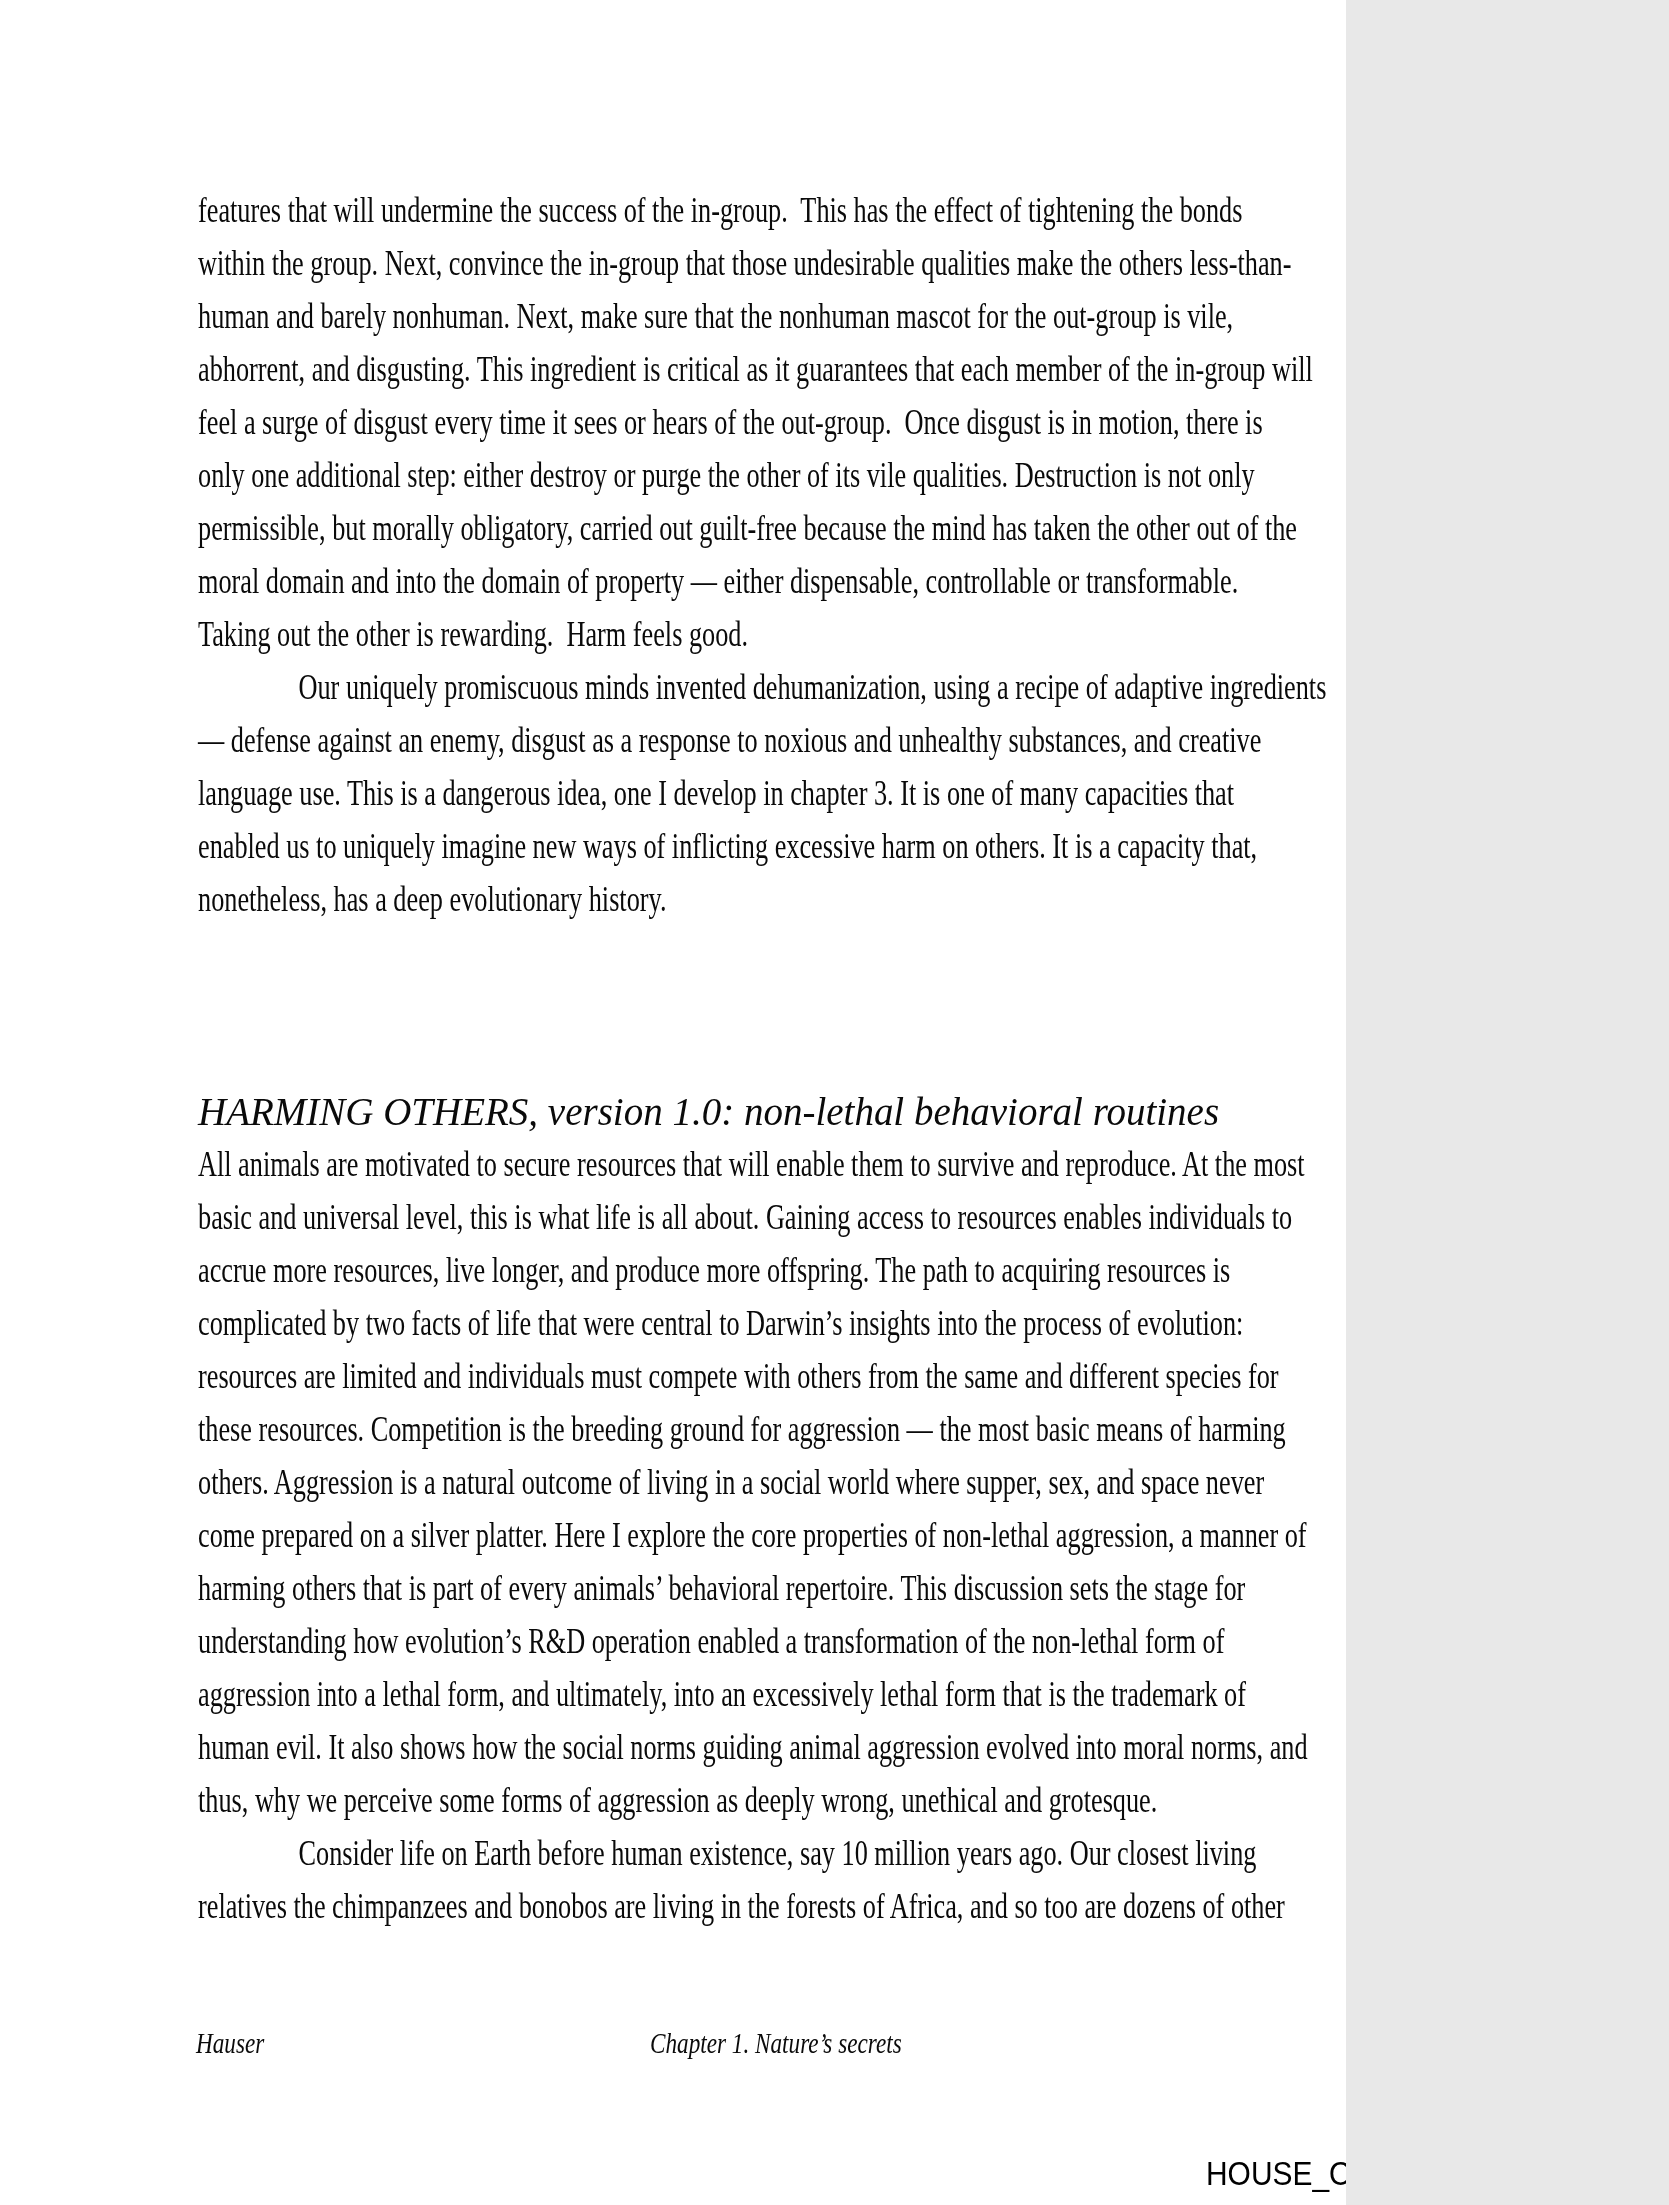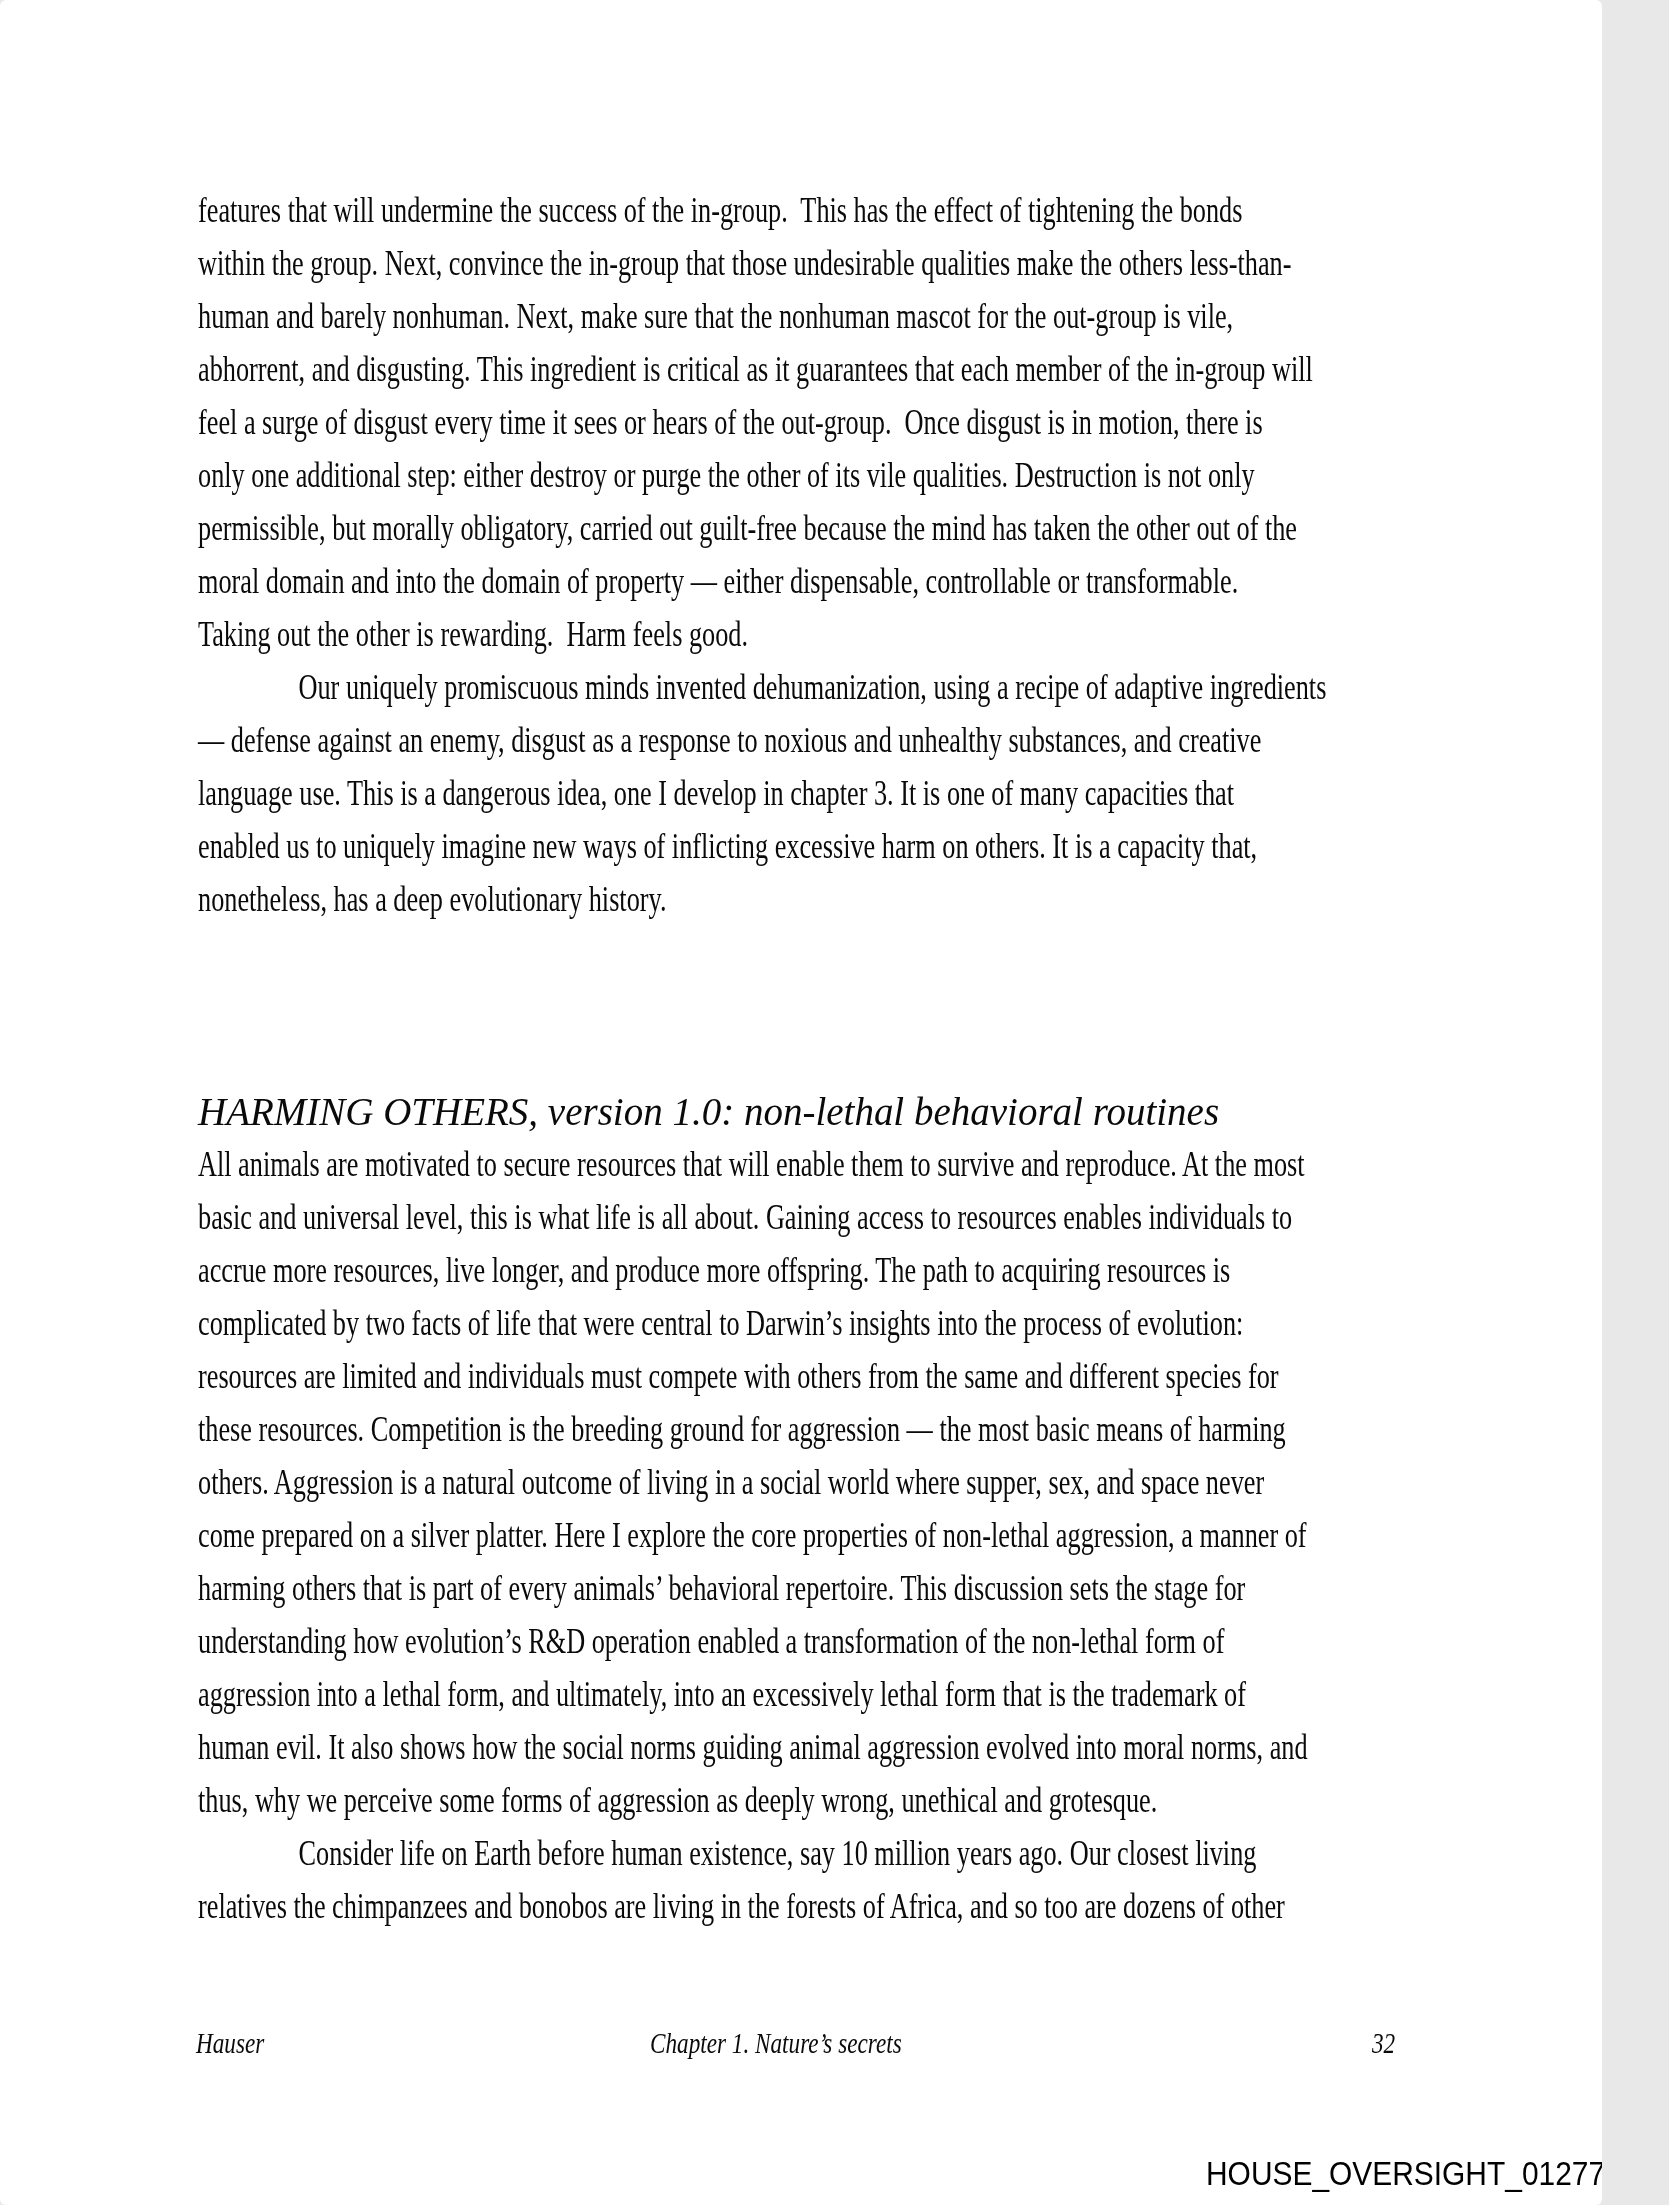--- a/index.html
+++ b/index.html
@@ -2,27 +2,26 @@
 <html style="font-size:10.5px"><head>
 <meta charset="utf-8">
 <style>
   html, body {
     margin: 0;
     padding: 0;
     background: #e8e8e8;
   }
   .page {
     position: relative;
-    width: 1602px;
+    width: 1346px;
     height: 2205px;
     background: #ffffff;
     overflow: hidden;
     font-family: "Liberation Serif", serif;
     color: #0a0a0a;
-    border-radius: 6px;
   }
   
   .textblock {
     position: absolute;
     left: 198px;
     top: 184px;
     transform: scaleX(0.75);
     transform-origin: 0 0;
   }
   .line {

